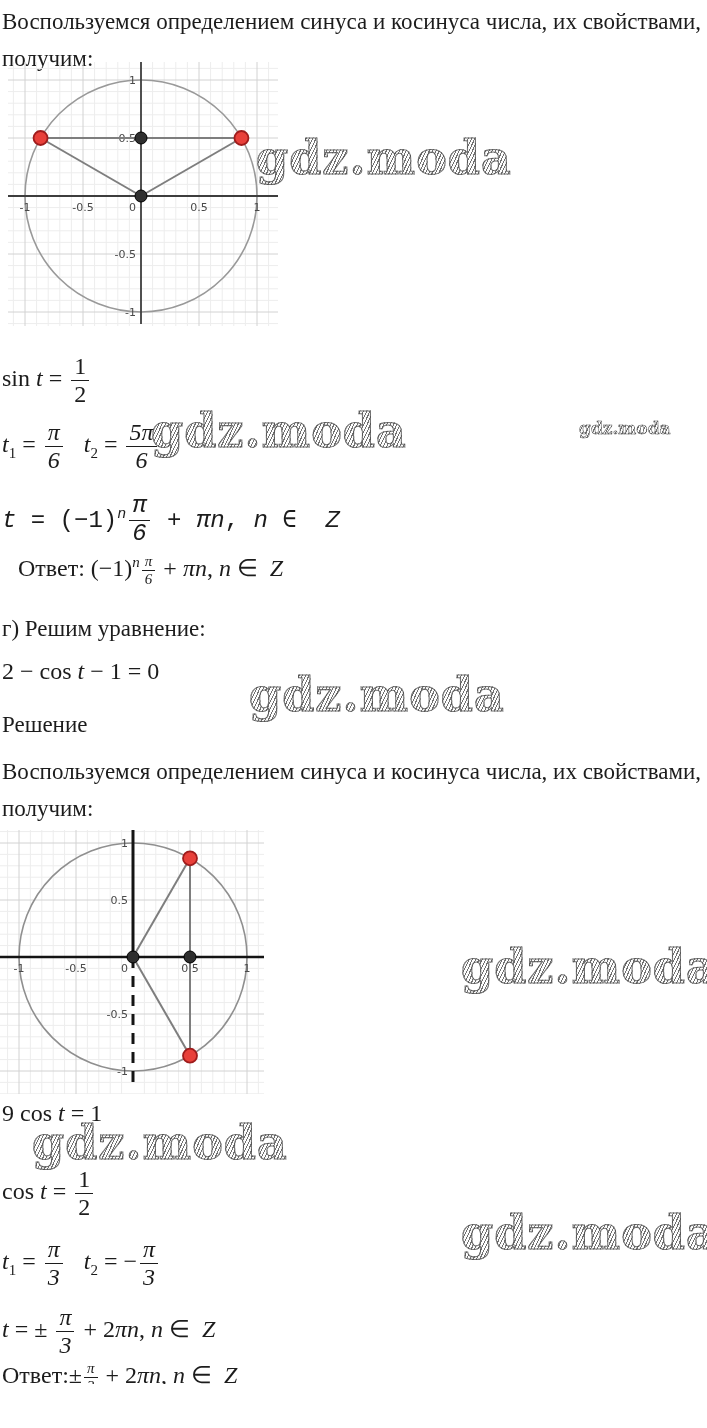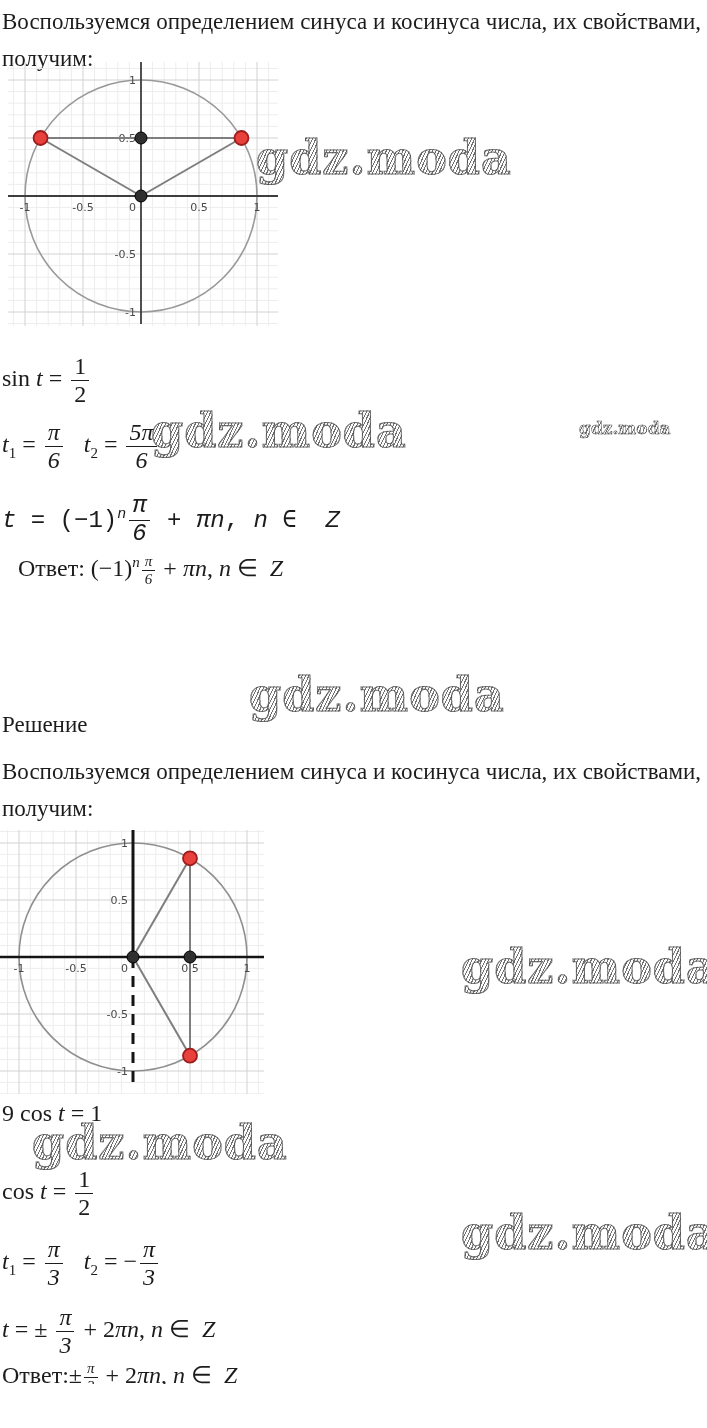--- a/index.html
+++ b/index.html
@@ -114,20 +114,22 @@
   <div class="wm big" style="left:249px;top:668px;">gdz.moda</div>
   <div class="wm big" style="left:461px;top:940px;">gdz.moda</div>
   <div class="wm big" style="left:32px;top:1116px;">gdz.moda</div>
   <div class="wm big" style="left:461px;top:1206px;">gdz.moda</div>
 
   <div class="math" style="left:2px;top:353px;"><span>sin </span><span class="it">t</span><span> = </span><span class="frac"><span class="num">1</span><span class="den">2</span></span></div>
   <div class="math" style="left:2px;top:419px;"><span class="it">t</span><sub>1</sub><span> = </span><span class="frac it"><span class="num">π</span><span class="den">6</span></span><span>   </span><span class="it">t</span><sub>2</sub><span> = </span><span class="frac it"><span class="num">5π</span><span class="den">6</span></span></div>
   <div class="math" style="left:2px;top:493px;font-family:Liberation Mono, monospace;"><span class="it">t</span><span> = (−1)</span><sup class="it">n</sup><span class="frac it"><span class="num">π</span><span class="den">6</span></span><span> + </span><span class="it">πn</span><span>, </span><span class="it">n</span><span> ∈  </span><span class="it">Z</span></div>
   <div class="math" style="left:2px;top:553px;margin-left:16px;"><span>Ответ: (−1)</span><sup class="it">n</sup><span class="frac sm it"><span class="num">π</span><span class="den">6</span></span><span> + </span><span class="it">πn</span><span>, </span><span class="it">n</span><span> ∈  </span><span class="it">Z</span></div>
 
+  <div class="para" style="left:2px;top:610px;">г) Решим уравнение:</div>
+  <div class="math" style="left:2px;top:658px;"><span>2 − cos </span><span class="it">t</span><span> − 1 = 0</span></div>
   <div class="para" style="left:2px;top:706px;text-align:right;">Решение</div>
 
   <div class="para" style="left:2px;top:753px;">
     <div>Воспользуемся определением синуса и косинуса числа, их свойствами,</div>
     <div>получим:</div>
   </div>
 
   <div class="fig" style="left:0px;top:830px;">
     <svg width="264" height="264" viewBox="0 0 264 264">
         <line x1="0" y1="263.8" x2="264" y2="263.8" stroke="#ededed" stroke-width="1"></line>

